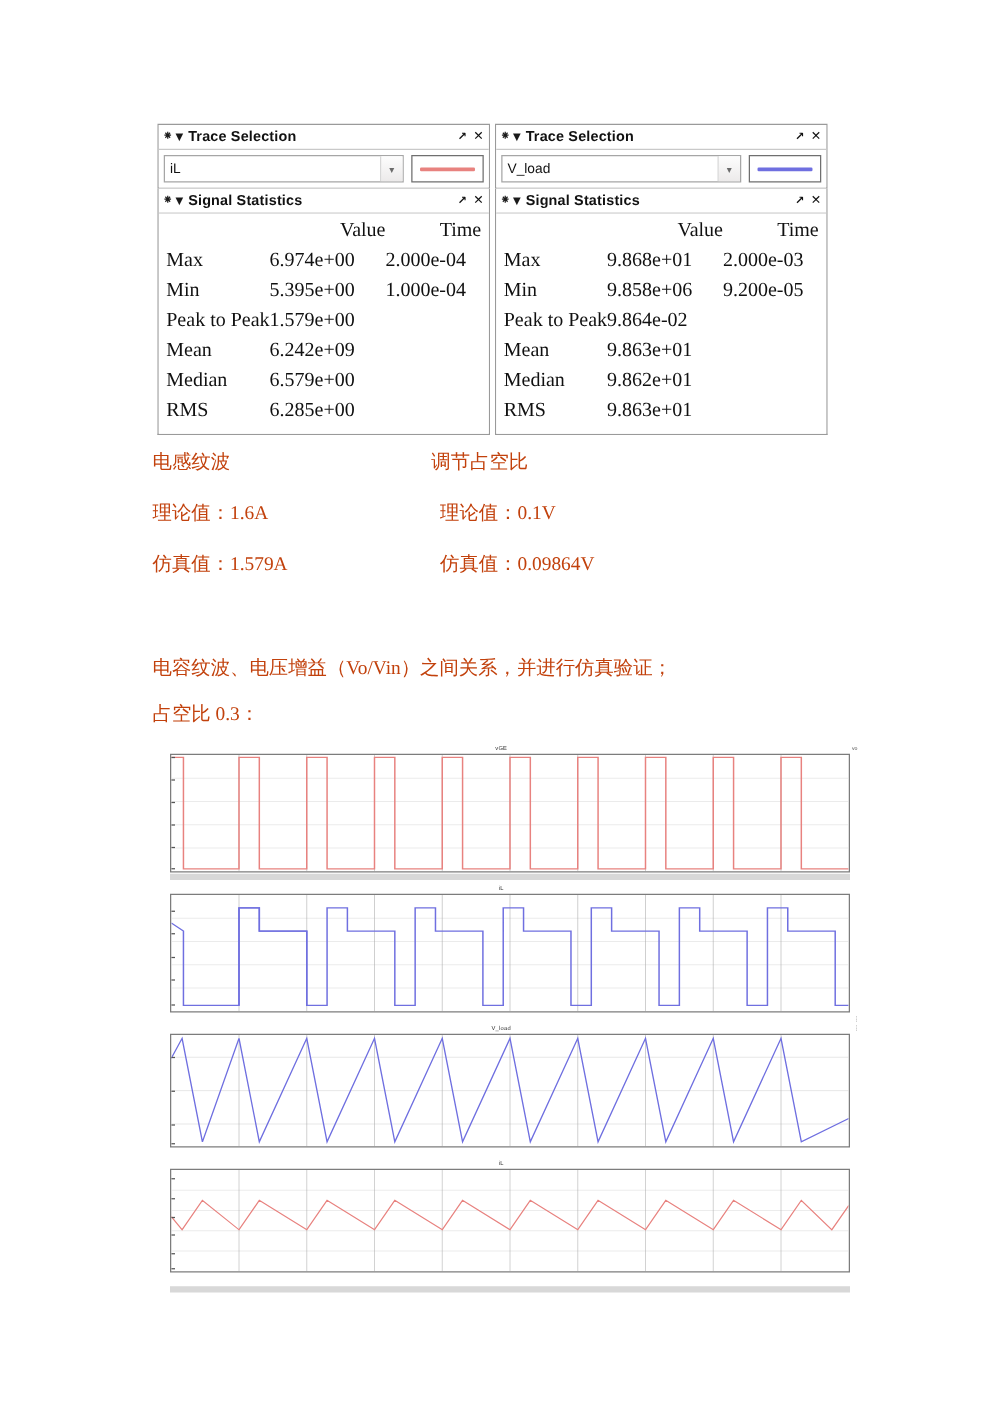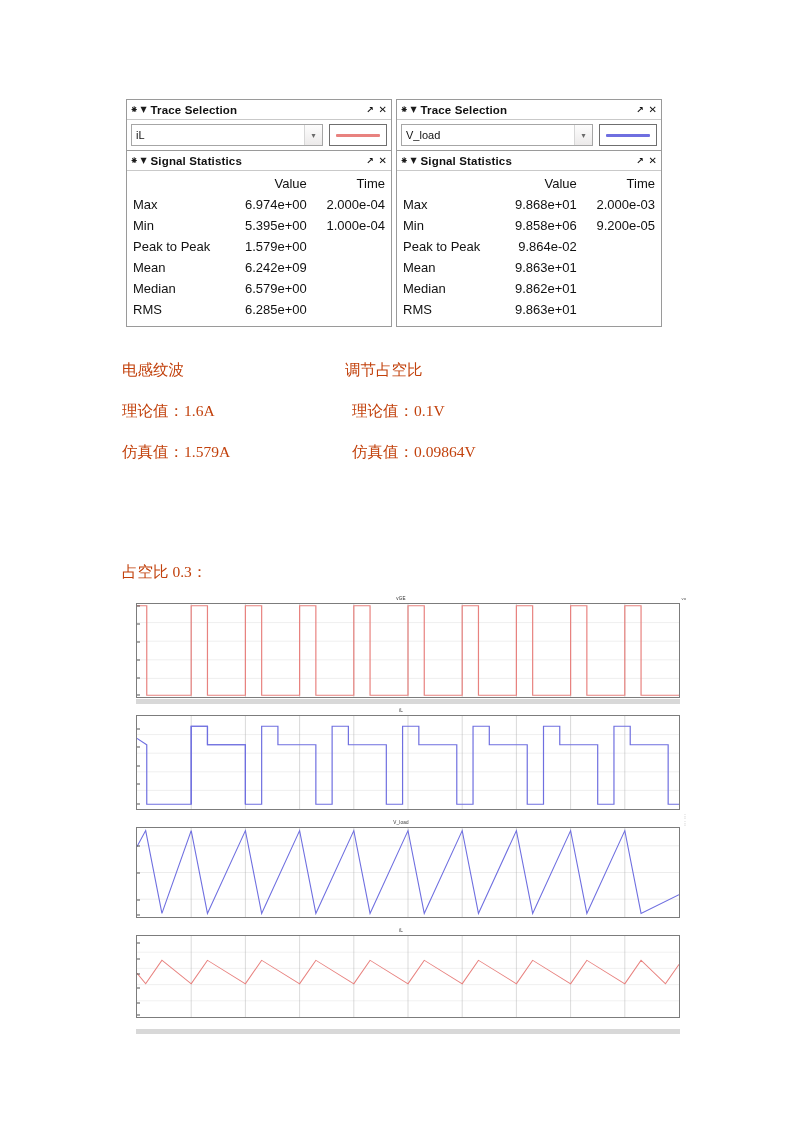--- a/index.html
+++ b/index.html
@@ -158,33 +158,33 @@
   }
 
   
   .stats-body {
     padding: 3px 6px 6px 6px;
     background: #fff;
   }
   table.stats {
     width: 100%;
     border-collapse: collapse;
-    font-family: Liberation Sans, sans-serif;
-    font-size: 13px;
+    font-family: Liberation Serif, serif;
+    font-size: 16px;
     color: #111;
   }
   table.stats th {
     font-weight: normal;
     text-align: right;
     padding: 2px 0 3px 0;
   }
   table.stats th.lbl { text-align: left; }
   table.stats td {
     padding: 3px 0;
-    text-align: right;
+    text-align: left;
     white-space: nowrap;
   }
   table.stats td.lbl { text-align: left; }
   .col-val { width: 40%; }
   .col-time { width: 32%; }
 
   
   .txt {
     position: absolute;
     font-family: "Liberation Serif", "DejaVu Serif", serif;
@@ -462,20 +462,21 @@
 
   <div class="txt" style="left:122px; top:362px;">电感纹波</div>
   <div class="txt" style="left:345px; top:362px;">调节占空比</div>
 
   <div class="txt" style="left:122px; top:403px;">理论值：1.6A</div>
   <div class="txt" style="left:352px; top:403px;">理论值：0.1V</div>
 
   <div class="txt" style="left:122px; top:444px;">仿真值：1.579A</div>
   <div class="txt" style="left:352px; top:444px;">仿真值：0.09864V</div>
 
+  <div class="txt" style="left:122px; top:527px;">电容纹波、电压增益（Vo/Vin）之间关系，并进行仿真验证；</div>
   <div class="txt" style="left:122px; top:564px;">占空比 0.3：</div>
 
   <div class="charts">
 
     <div class="chart" style="height:112px;">
       <div class="chart-title">vGE</div>
       <div class="chart-corner">vo</div>
       <div class="plot-wrap">
         <svg viewBox="0 0 1000 200" preserveAspectRatio="none">
           <g stroke="#d6d6d6" stroke-width="0.8">

